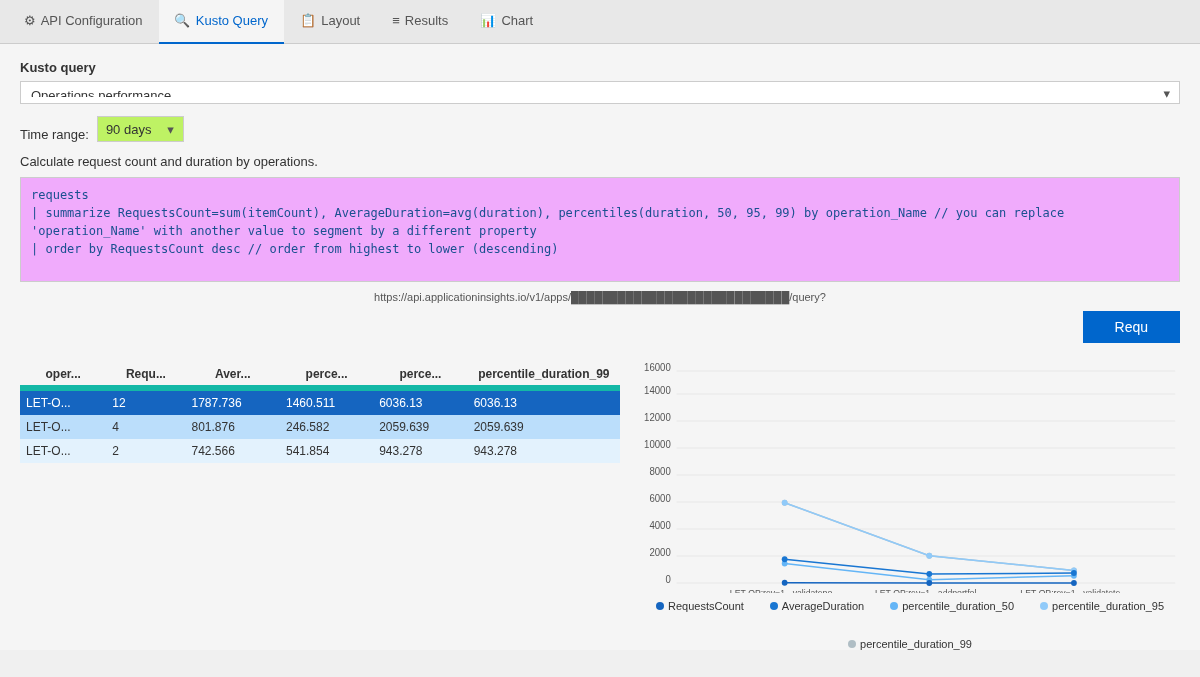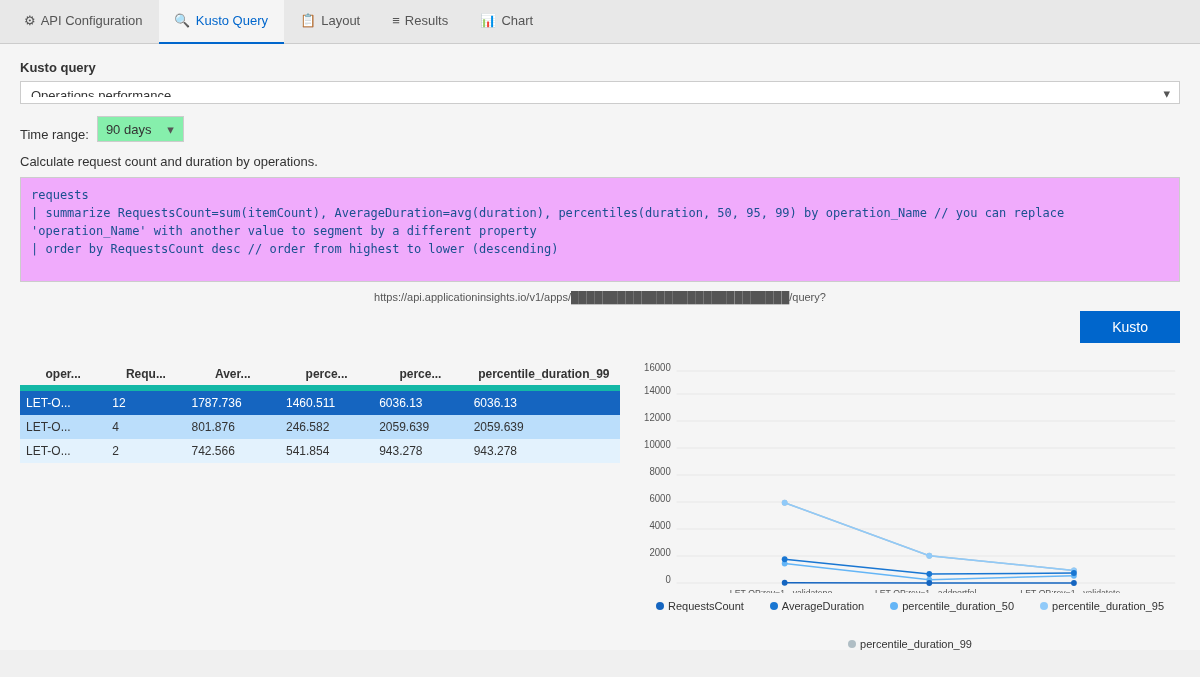--- a/index.html
+++ b/index.html
@@ -79,21 +79,21 @@
       font-size: 13px;
       color: #333;
     }
     .time-range-select-wrapper {
       position: relative;
       display: inline-block;
     }
     .time-range-select {
       padding: 4px 24px 4px 8px;
       border: 1px solid #ccc;
-      background: #86efac;
+      background: #bef264;
       font-size: 13px;
       appearance: none;
       cursor: pointer;
       color: #333;
       height: 26px;
     }
 
     .query-description {
       font-size: 13px;
       color: #333;
@@ -269,21 +269,21 @@
 
   <textarea class="query-textarea" style="">requests
 | summarize RequestsCount=sum(itemCount), AverageDuration=avg(duration), percentiles(duration, 50, 95, 99) by operation_Name // you can replace 'operation_Name' with another value to segment by a different property
 | order by RequestsCount desc // order from highest to lower (descending)</textarea>
 
   <div class="api-url-row">
     <span class="api-url-text">https://api.applicationinsights.io/v1/apps/████████████████████████████/query?</span>
   </div>
 
   <div class="apply-row">
-    <button class="apply-btn">Kusto</button>
+    <button class="apply-btn">Requ</button>
   </div>
 </div>
 
 <div class="bottom-section">
 
   <div class="data-table-wrapper">
     <table class="data-table">
       <thead>
         <tr>
           <th>oper...</th>

